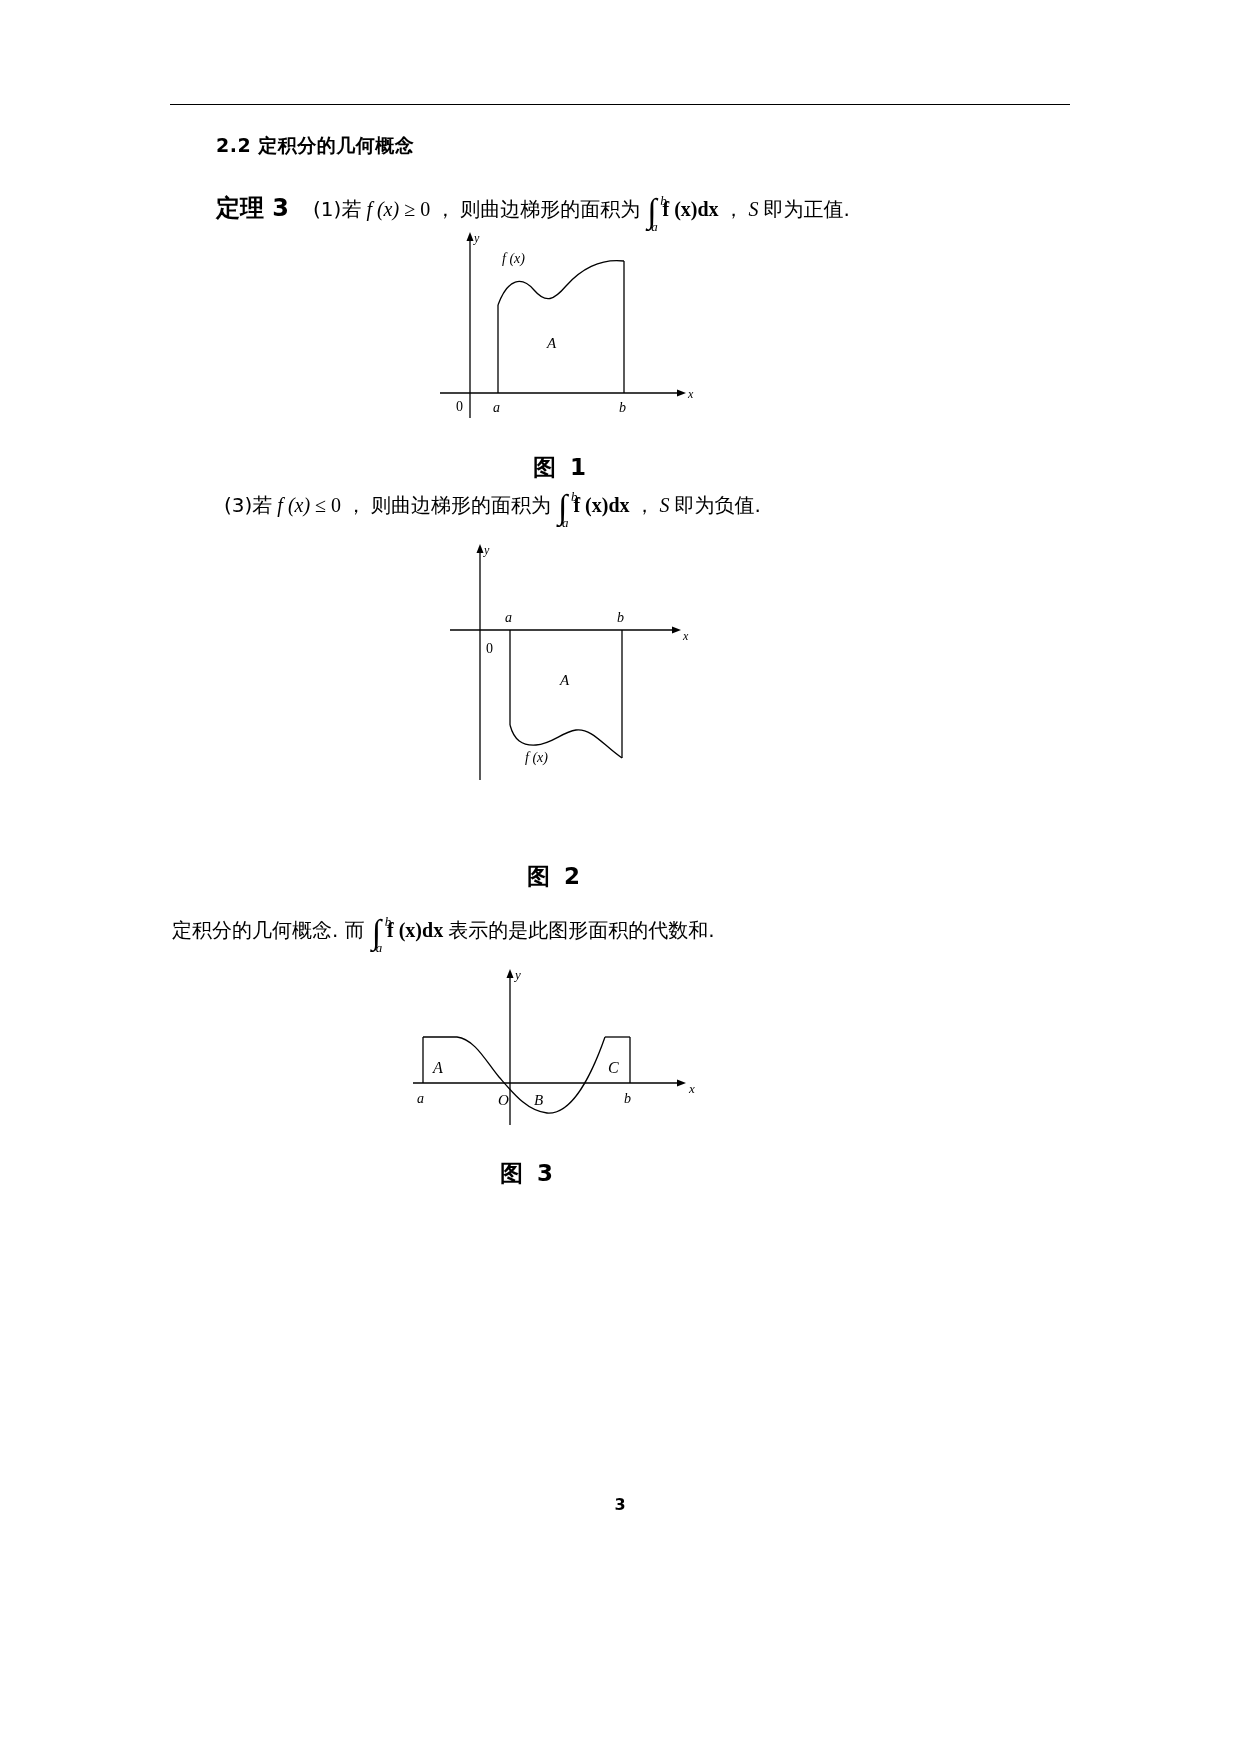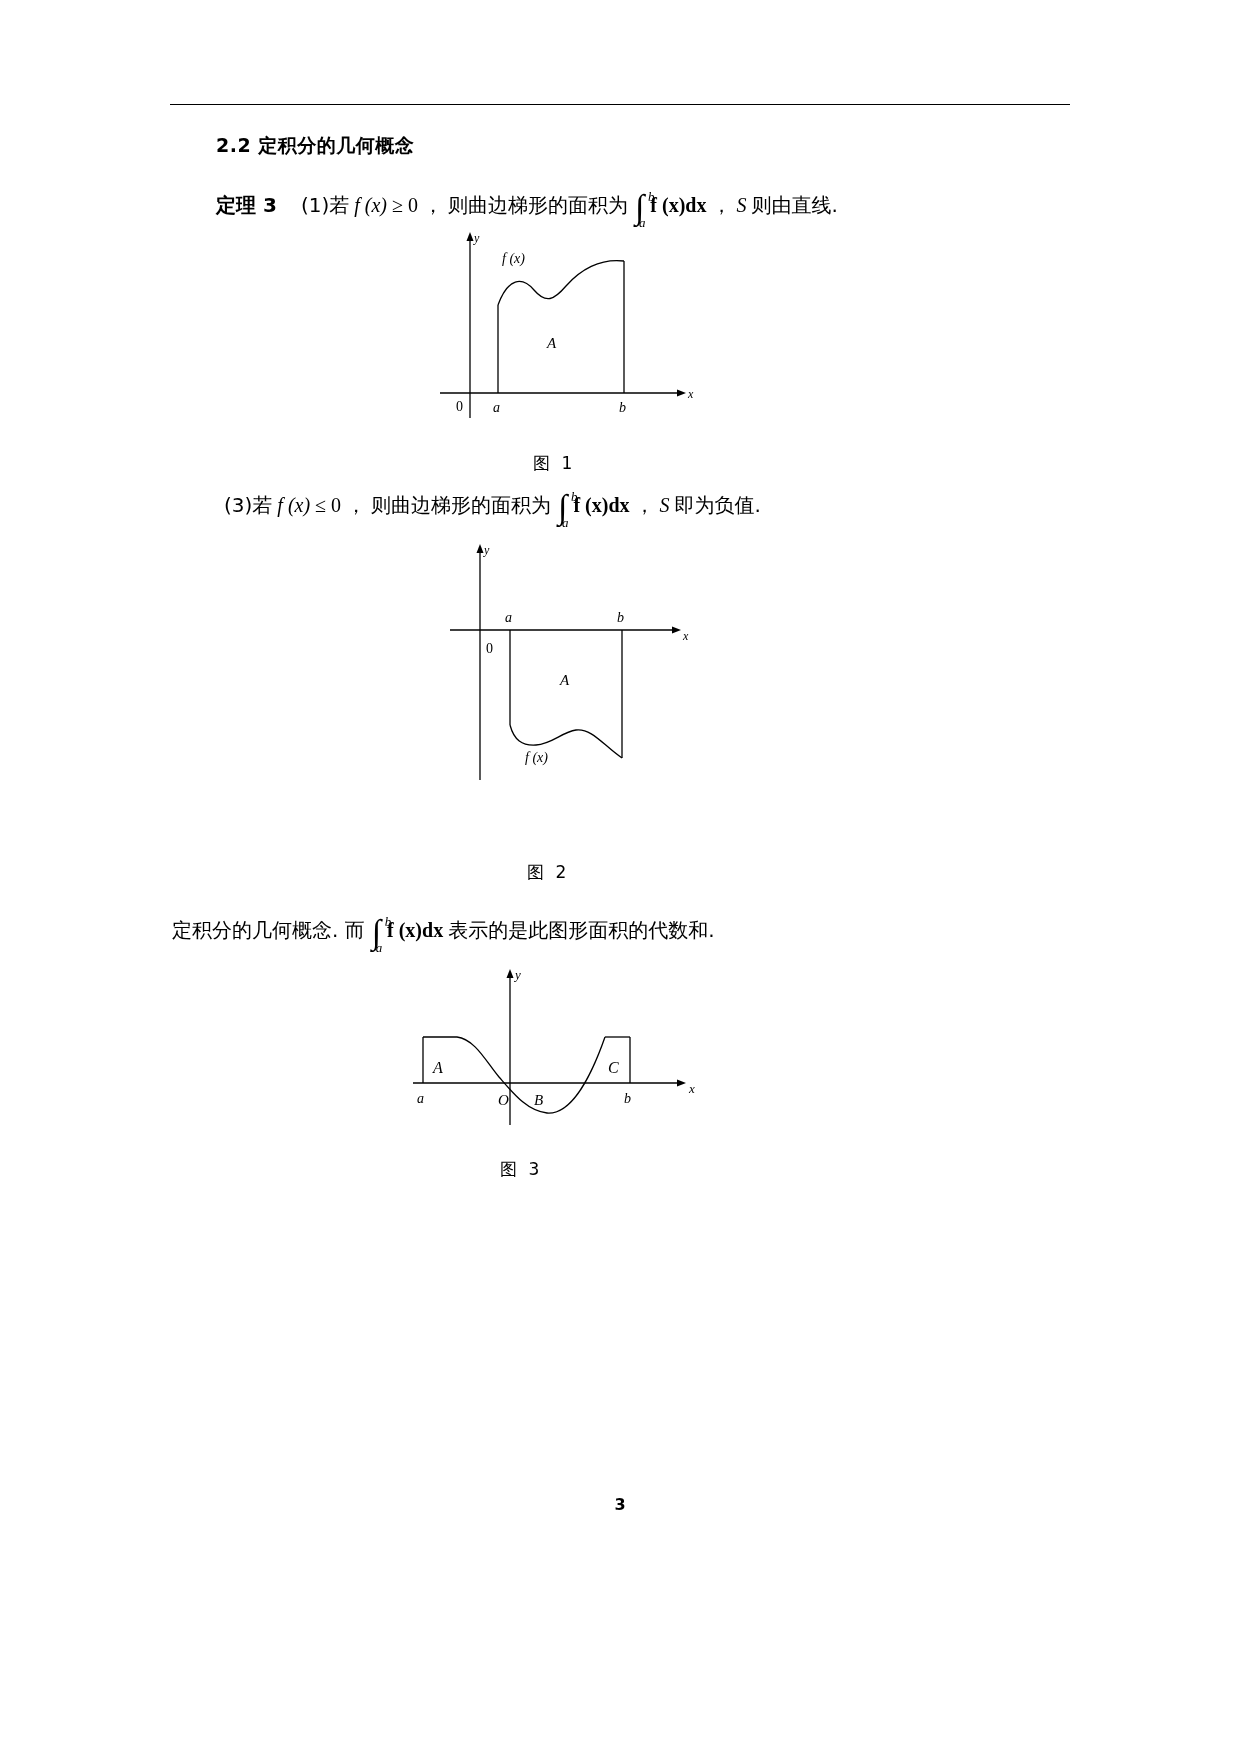--- a/index.html
+++ b/index.html
@@ -46,21 +46,21 @@
     white-space: nowrap;
   }
   .p1 { left: 216px; top: 190px; }
   .p2 { left: 224px; top: 490px; }
   .p3 { left: 224px; top: 858px; }
   .p4 { left: 172px; top: 915px; }
 
   .bold-cn {
     font-family: "DejaVu Sans", sans-serif;
     font-weight: bold;
-    font-size: 20px;
+    font-size: 24px;
   }
   .mi {
     font-family: "Liberation Serif", serif;
     font-style: italic;
     font-size: 20px;
   }
   .mi-b {
     font-family: "Liberation Serif", serif;
     font-weight: bold;
     font-size: 20px;
@@ -90,23 +90,24 @@
   .integral .lim-bot {
     position: absolute;
     bottom: -7px;
     left: 4px;
     font-size: 13px;
     font-style: italic;
   }
 
   .fig-caption {
     position: absolute;
-    font-size: 17px;
+    font-size: 23px;
     font-family: "DejaVu Sans", sans-serif;
     letter-spacing: 3px;
+    font-weight: bold;
   }
   .cap1 { left: 533px; top: 452px; }
   .cap2 { left: 527px; top: 861px; }
   .cap3 { left: 500px; top: 1158px; }
 
   .figure {
     position: absolute;
   }
   .fig1 { left: 430px; top: 228px; }
   .fig2 { left: 440px; top: 540px; }
@@ -141,21 +142,21 @@
     <span class="cn">，</span>
     <span class="cn">则曲边梯形的面积为</span>
     <span class="integral">
       <span class="sym">∫</span>
       <span class="lim-top">b</span>
       <span class="lim-bot">a</span>
     </span>
     <span class="mi-b">f (x)dx</span>
     <span class="cn">，</span>
     <span class="mi">S</span>
-    <span class="cn">则由直线.</span>
+    <span class="cn">即为正值.</span>
   </div>
 
   <div class="figure fig1">
     <svg width="280" height="215" viewBox="0 0 280 215">
 
       <line x1="40" y1="10" x2="40" y2="190" stroke="#000" stroke-width="1.3"></line>
       <polygon points="40,4 36.5,13 43.5,13" fill="#000"></polygon>
 
       <line x1="10" y1="165" x2="250" y2="165" stroke="#000" stroke-width="1.3"></line>
       <polygon points="256,165 247,161.5 247,168.5" fill="#000"></polygon>

